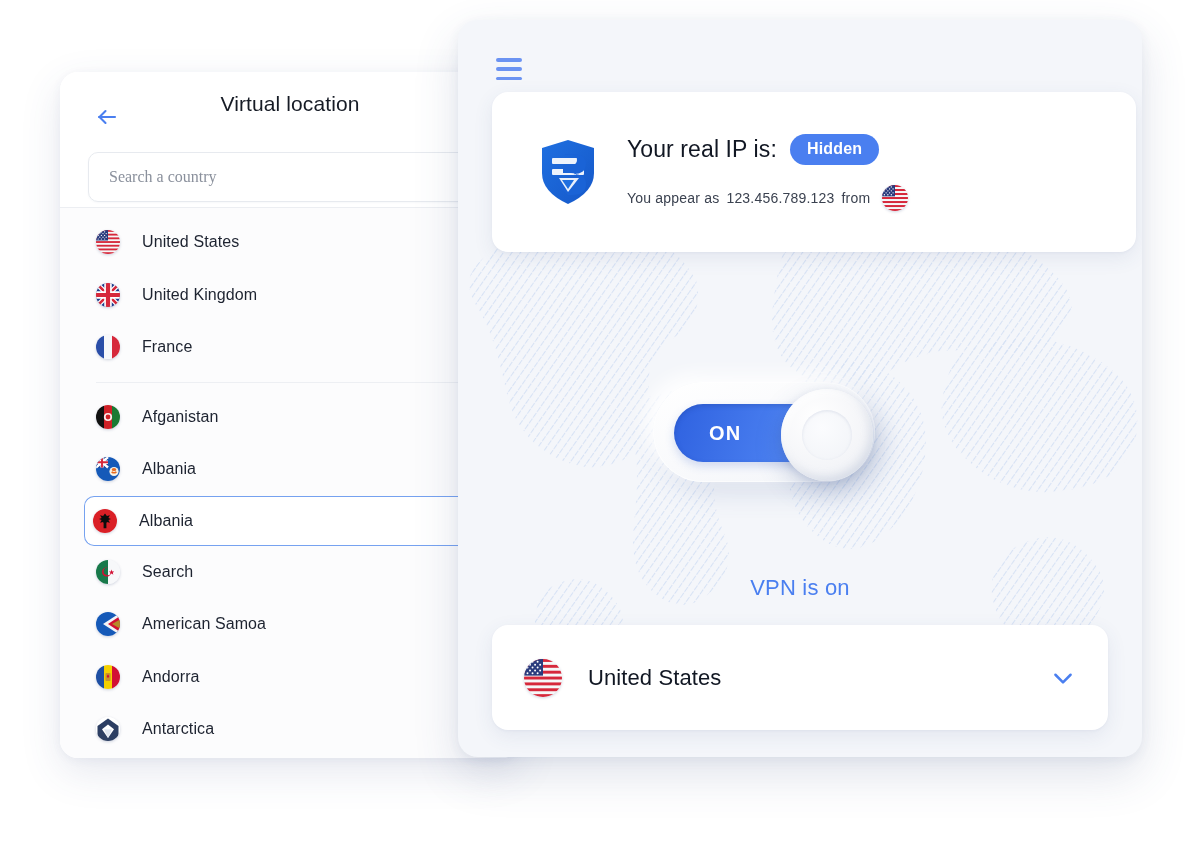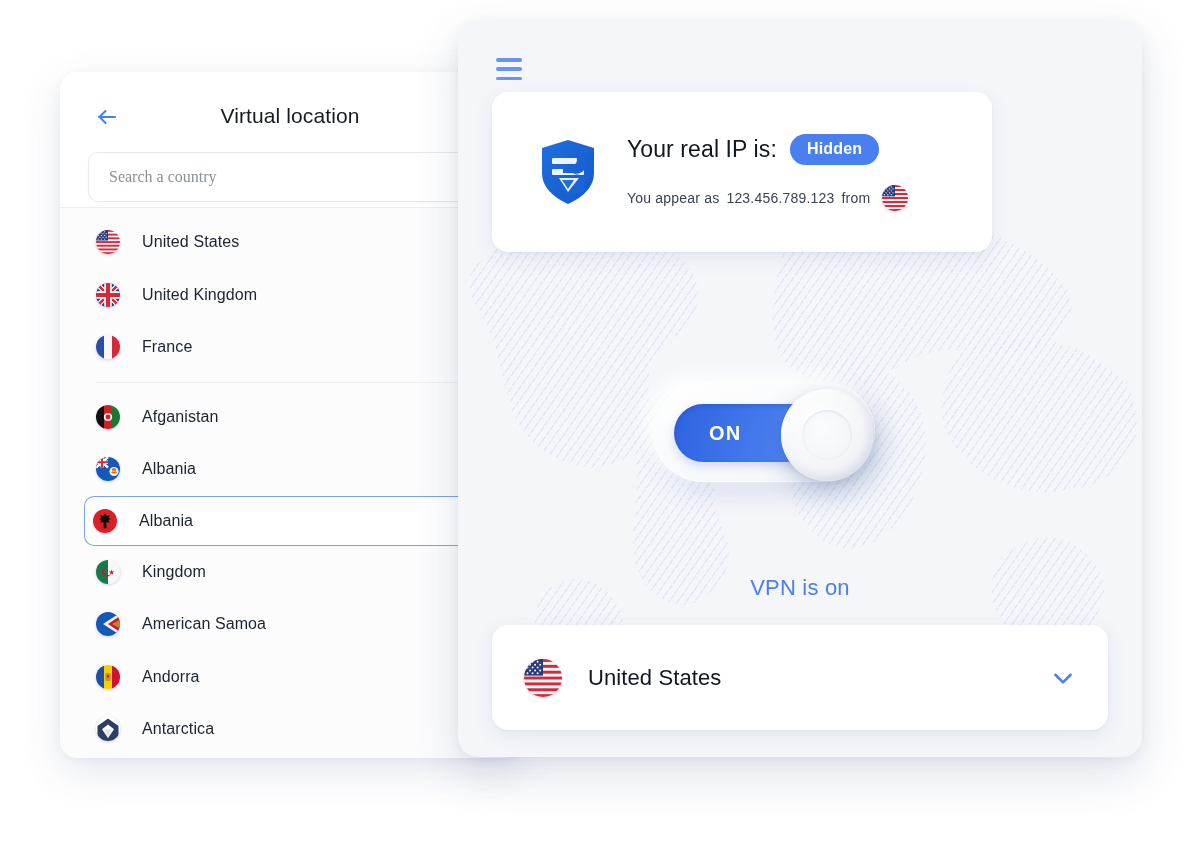--- a/index.html
+++ b/index.html
@@ -29,21 +29,21 @@
     height:135px;
     background:#ffffff;
   }
   .back-arrow{
     position:absolute;left:32px;top:30px;
     width:30px;height:30px;
     display:flex;align-items:center;justify-content:center;
     cursor:pointer;
   }
   .lp-title{
-    position:absolute;left:0;right:0;top:32px;
+    position:absolute;left:0;right:0;top:20px;
     text-align:center;
     font-size:21px;color:#161b25;letter-spacing:.1px;
     padding-right:0px;
   }
   .search-box{
     position:absolute;left:28px;top:80px;
     width:404px;height:50px;
     box-sizing:border-box;
     border:1px solid #e7eaef;
     border-radius:10px;
@@ -122,21 +122,21 @@
   .hamburger{
     position:absolute;left:38px;top:38px;
     width:26px;height:22px;
     display:flex;flex-direction:column;justify-content:space-between;
     cursor:pointer;
   }
   .hamburger i{display:block;height:3.5px;border-radius:2px;background:#6b93f2;}
 
   .ip-card{
     position:absolute;left:34px;top:72px;
-    width:500px;height:160px;
+    width:644px;height:160px;
     background:#fff;border-radius:16px;
     box-shadow:0 6px 20px rgba(60,80,130,0.09), 0 1px 3px rgba(60,80,130,0.05);
     display:flex;align-items:center;
     box-sizing:border-box;
     padding-left:48px;
   }
   .shield{width:56px;height:66px;flex:0 0 56px;}
   .ip-texts{margin-left:31px;}
   .ip-line1{display:flex;align-items:center;}
   .ip-line1 .lbl{font-size:23px;color:#111723;letter-spacing:.1px;}
@@ -349,21 +349,21 @@
 
         <div class="c-row">
           <span class="flag">
             <svg viewBox="0 0 24 24">
               <rect width="12" height="24" fill="#18794a"></rect>
               <rect x="12" width="12" height="24" fill="#f7f8fa"></rect>
               <path d="M15.2 12 a4.6 4.6 0 1 1 -3.2 -4.4 a3.8 3.8 0 1 0 3.2 4.4 z" fill="#d21034"></path>
               <path d="M15.6 9.5 l.7 1.9 l2 .1 l-1.55 1.25 l.55 1.95 l-1.7 -1.1 l-1.7 1.1 l.55 -1.95 l-1.55 -1.25 l2 -.1 z" fill="#d21034"></path>
             </svg>
           </span>
-          <span class="c-label">Kingdom</span>
+          <span class="c-label">Search</span>
         </div>
 
         <div class="c-row">
           <span class="flag">
             <svg viewBox="0 0 24 24">
               <rect width="24" height="24" fill="#1559b8"></rect>
               <path d="M24 1 L7 12 L24 23 Z" fill="#f3f4f6"></path>
               <path d="M24 4 L12 12 L24 20 Z" fill="#d21034"></path>
               <path d="M24 7.5 L16 12 L24 16.5 Z" fill="#b58a2a"></path>
             </svg>

